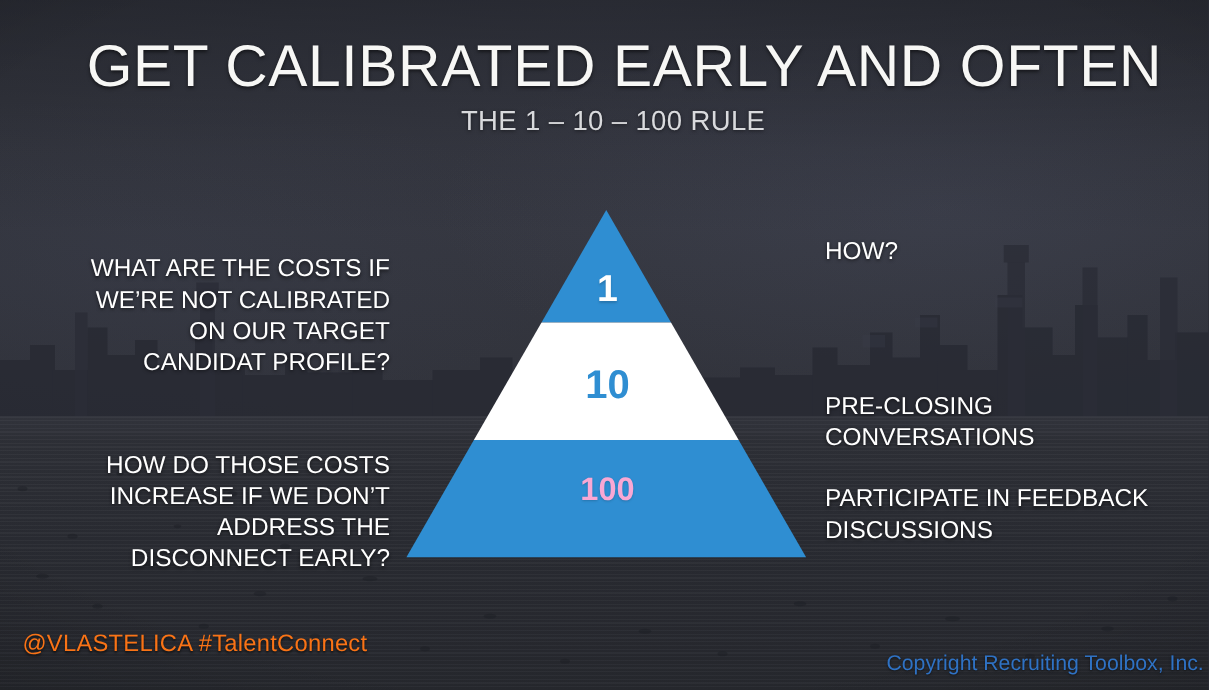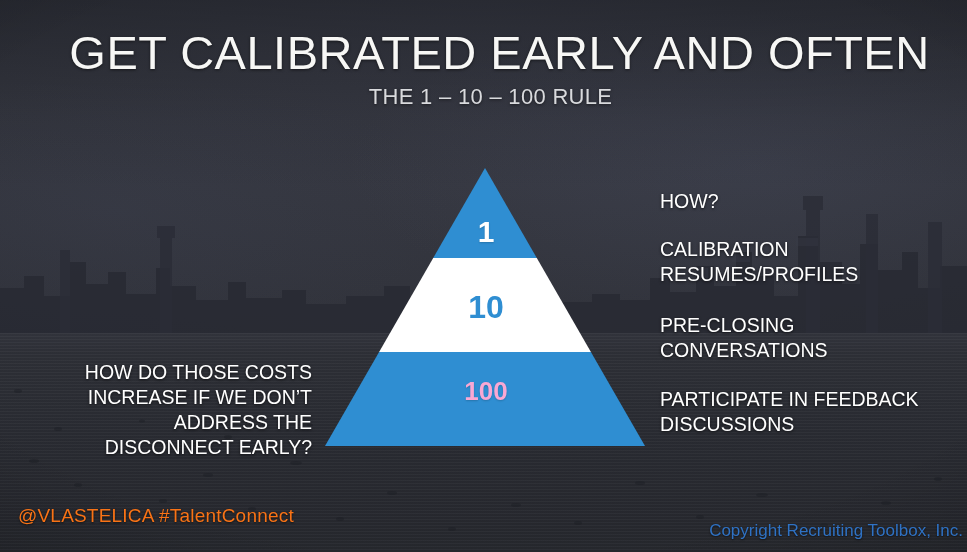--- a/index.html
+++ b/index.html
@@ -251,20 +251,21 @@
       </g>
     </svg>
   </div>
 
   <div class="bg-layer bg-topdark"></div>
   <div class="bg-layer bg-vignette"></div>
 
   <div class="title">GET CALIBRATED EARLY AND OFTEN</div>
   <div class="subtitle">THE 1 – 10 – 100 RULE</div>
 
+  <div class="col-text col-left" id="q-costs">WHAT ARE THE COSTS IF WE’RE NOT CALIBRATED ON OUR TARGET CANDIDAT PROFILE?</div>
 
   <div class="col-text col-left" id="q-increase">HOW DO THOSE COSTS INCREASE IF WE DON’T ADDRESS THE DISCONNECT EARLY?</div>
 
   <div class="pyramid">
     <svg width="332" height="294" viewBox="0 0 332 294" xmlns="http://www.w3.org/2000/svg">
       <defs>
         <clipPath id="tri-clip">
           <polygon points="165,8 325,286 5,286"></polygon>
         </clipPath>
       </defs>
@@ -274,21 +275,20 @@
         <rect x="0" y="192" width="332" height="102" fill="#2f8ed2"></rect>
       </g>
     </svg>
     <div class="band-num" id="num-1">1</div>
     <div class="band-num" id="num-10">10</div>
     <div class="band-num" id="num-100">100</div>
   </div>
 
   <div class="col-text col-right" id="a-how">HOW?</div>
 
-  <div class="col-text col-right" id="a-calibration">CALIBRATION RESUMES/PROFILES</div>
 
   <div class="col-text col-right" id="a-preclosing">PRE-CLOSING CONVERSATIONS</div>
 
   <div class="col-text col-right" id="a-participate">PARTICIPATE IN FEEDBACK DISCUSSIONS</div>
 
   <div class="handle">@VLASTELICA  #TalentConnect</div>
 
   <div class="copyright">Copyright Recruiting Toolbox, Inc.</div>
 
 </div>

